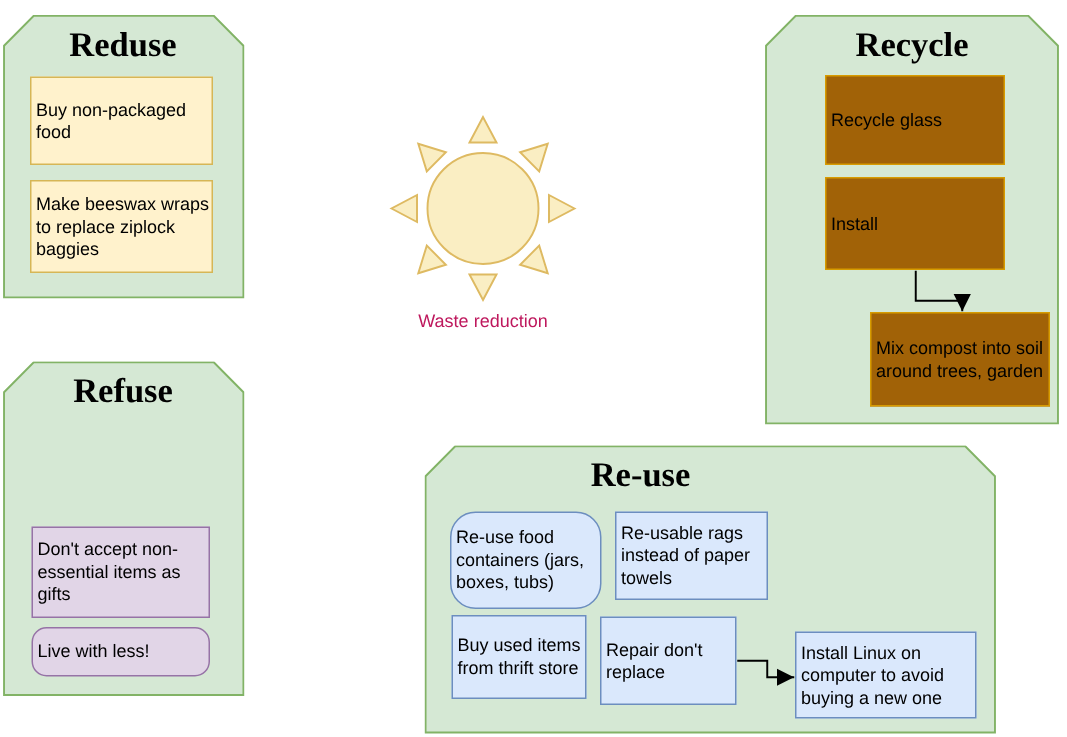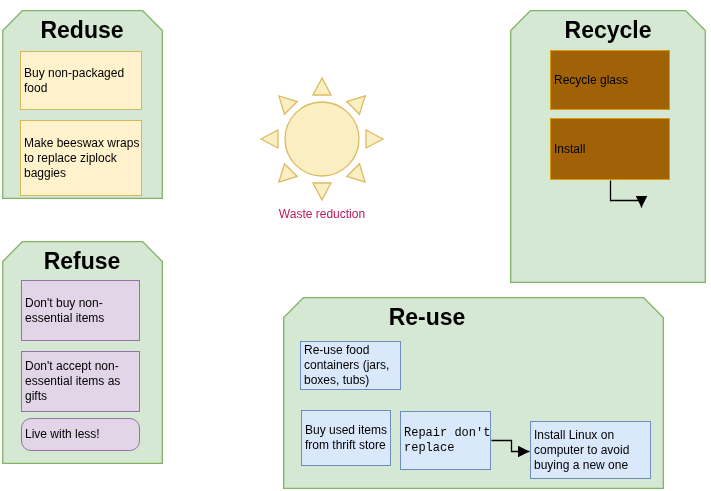--- a/index.html
+++ b/index.html
@@ -13,20 +13,21 @@
     color: #000000;
   }
   svg.shape { position: absolute; display: block; }
   .group-title {
     position: absolute;
     font-size: 23px;
     font-weight: 700;
     line-height: 26px;
     text-align: center;
     color: #000000;
+    font-family: Liberation Serif, serif;
   }
   .note {
     position: absolute;
     box-sizing: border-box;
     border: 1px solid;
     display: flex;
     align-items: center;
     font-size: 12px;
     line-height: 15px;
     white-space: pre;
@@ -70,40 +71,43 @@
   <div class="group-title" style="left:2px; top:17px; width:160px;">Reduse</div>
 
   <div class="group-title" style="left:510px; top:17px; width:196px;">Recycle</div>
 
   <div class="group-title" style="left:2px; top:248px; width:160px;">Refuse</div>
 
   <div class="group-title" style="left:283px; top:304px; width:288px;">Re-use</div>
 
   <div class="note yellow" style="left:20px; top:51px; width:122px; height:59px;">Buy non-packaged
 food</div>
-  <div class="note yellow" style="left:20px; top:120px; width:122px; height:76px;">Make beeswax wraps
+  <div class="note yellow" style="left:20px; top:120px; width:122px; height:62px;">Make beeswax wraps
 to replace ziplock
 baggies</div>
 
   <div class="note orange" style="left:550px; top:50px; width:120px; height:60px;">Recycle glass</div>
   <div class="note orange" style="left:550px; top:118px; width:120px; height:62px;">Install</div>
+  <div class="note orange" style="left:580px; top:208px; width:120px; height:63px;">Mix compost into soil
+around trees, garden</div>
 
-  <div class="note purple" style="left:21px; top:280px; width:119px; height:61px;">Don't buy non-
-essential items</div>
   <div class="note purple" style="left:21px; top:351px; width:119px; height:61px;">Don't accept non-
 essential items as
 gifts</div>
   <div class="note purple" style="left:21px; top:418px; width:119px; height:33px;border-radius:10px;">Live with less!</div>
 
-  <div class="note blue" style="left:300px; top:341px; width:101px; height:49px;">Re-use food
+  <div class="note blue" style="left:300px; top:341px; width:101px; height:65px;border-radius:17px;">Re-use food
 containers (jars,
 boxes, tubs)</div>
+  <div class="note blue" style="left:410px; top:341px; width:102px; height:59px;">Re-usable rags
+instead of paper
+towels</div>
   <div class="note blue" style="left:301px; top:410px; width:90px; height:56px;">Buy used items
 from thrift store</div>
-  <div class="note blue" style="left:400px; top:411px; width:91px; height:59px;font-family:Liberation Mono, monospace;">Repair don't
+  <div class="note blue" style="left:400px; top:411px; width:91px; height:59px;">Repair don't
 replace</div>
   <div class="note blue" style="left:530px; top:421px; width:121px; height:58px;">Install Linux on
 computer to avoid
 buying a new one</div>
 
   <svg class="shape" style="left:259px; top:76px;" width="127" height="127" viewBox="0 0 127 127">
     <g fill="#faeec3" stroke="#deba62" stroke-width="1.3">
       <circle cx="63" cy="63" r="37"></circle>
       <polygon id="sun-ray" points="63,2 54,19 72,19"></polygon>
       <use href="#sun-ray" transform="rotate(45 63 63)"></use>

